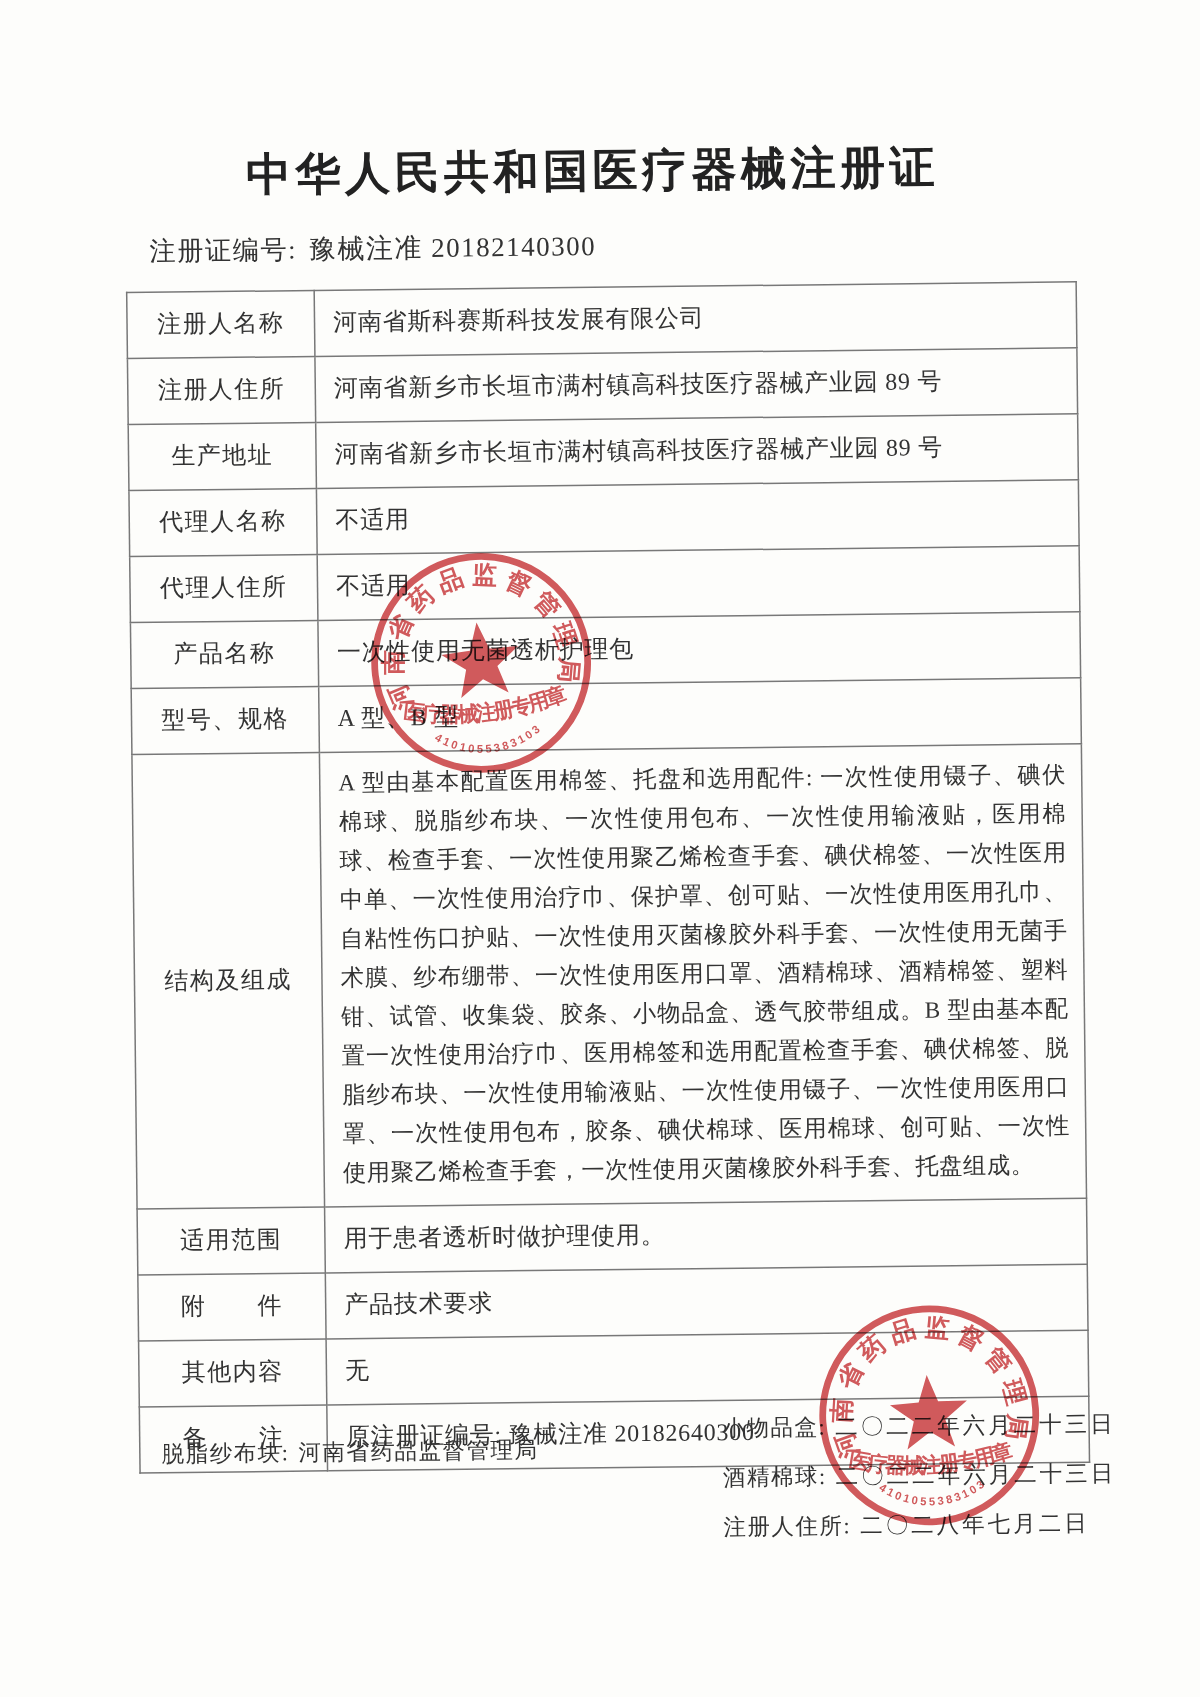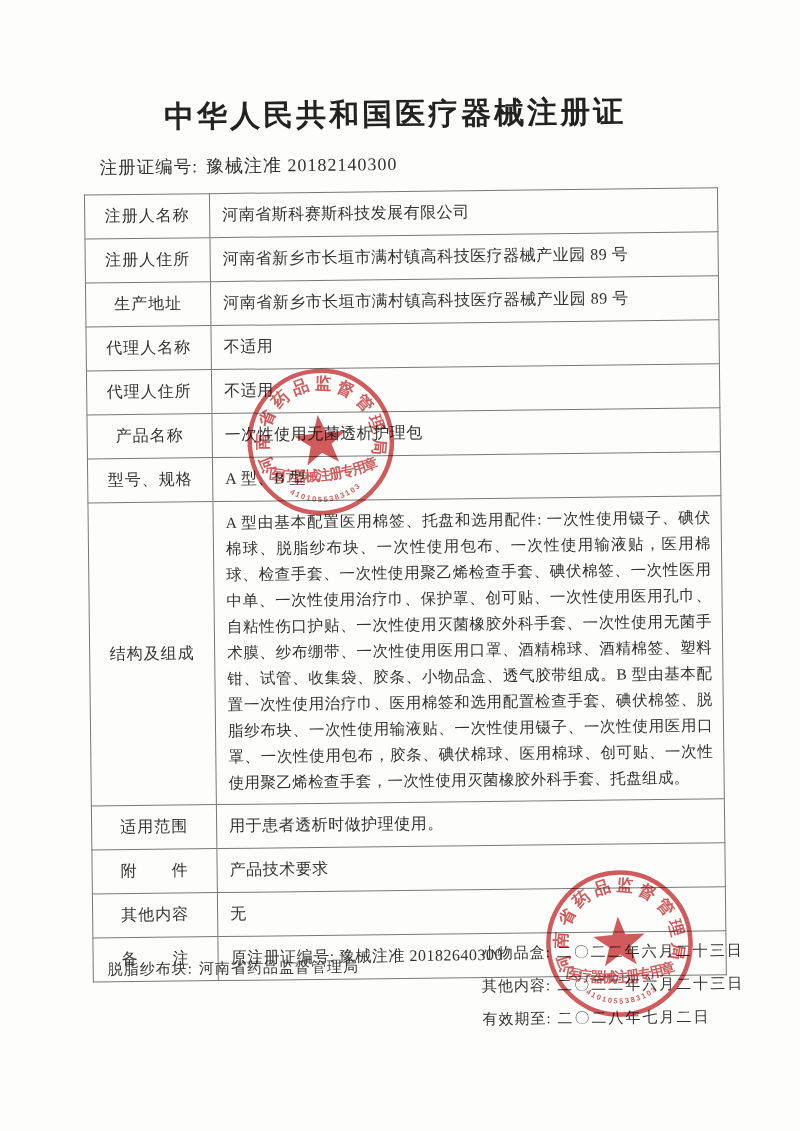--- a/index.html
+++ b/index.html
@@ -149,24 +149,24 @@
 
   <div class="footer-left">
     <span>脱脂纱布块:</span><span class="val">河南省药品监督管理局</span>
   </div>
 
   <div class="dates">
     <div class="date-line">
       <span>小物品盒:</span><span class="val">二〇二二年六月二十三日</span>
     </div>
     <div class="date-line">
-      <span>其他内容:</span><span class="val">二〇二二年六月二十三日</span>
+      <span>酒精棉球:</span><span class="val">二〇二二年六月二十三日</span>
     </div>
     <div class="date-line">
-      <span>有效期至:</span><span class="val">二〇二八年七月二日</span>
+      <span>注册人住所:</span><span class="val">二〇二八年七月二日</span>
     </div>
   </div>
 
   <svg id="seal-1" class="seal" viewBox="-80 -80 160 160">
     <defs>
       <path id="ring-path-1" d="M -48,22.4 A 53,53 0 1 1 48,22.4" fill="none"></path>
       <path id="banner-path-1" d="M -58,30 Q 0,46 58,30" fill="none"></path>
       <path id="serial-path-1" d="M -38.6,46 A 60,60 0 0 0 38.6,46" fill="none"></path>
     </defs>
     <circle cx="0" cy="0" r="71" fill="none" stroke="#c73a3c" stroke-width="4.5"></circle>

